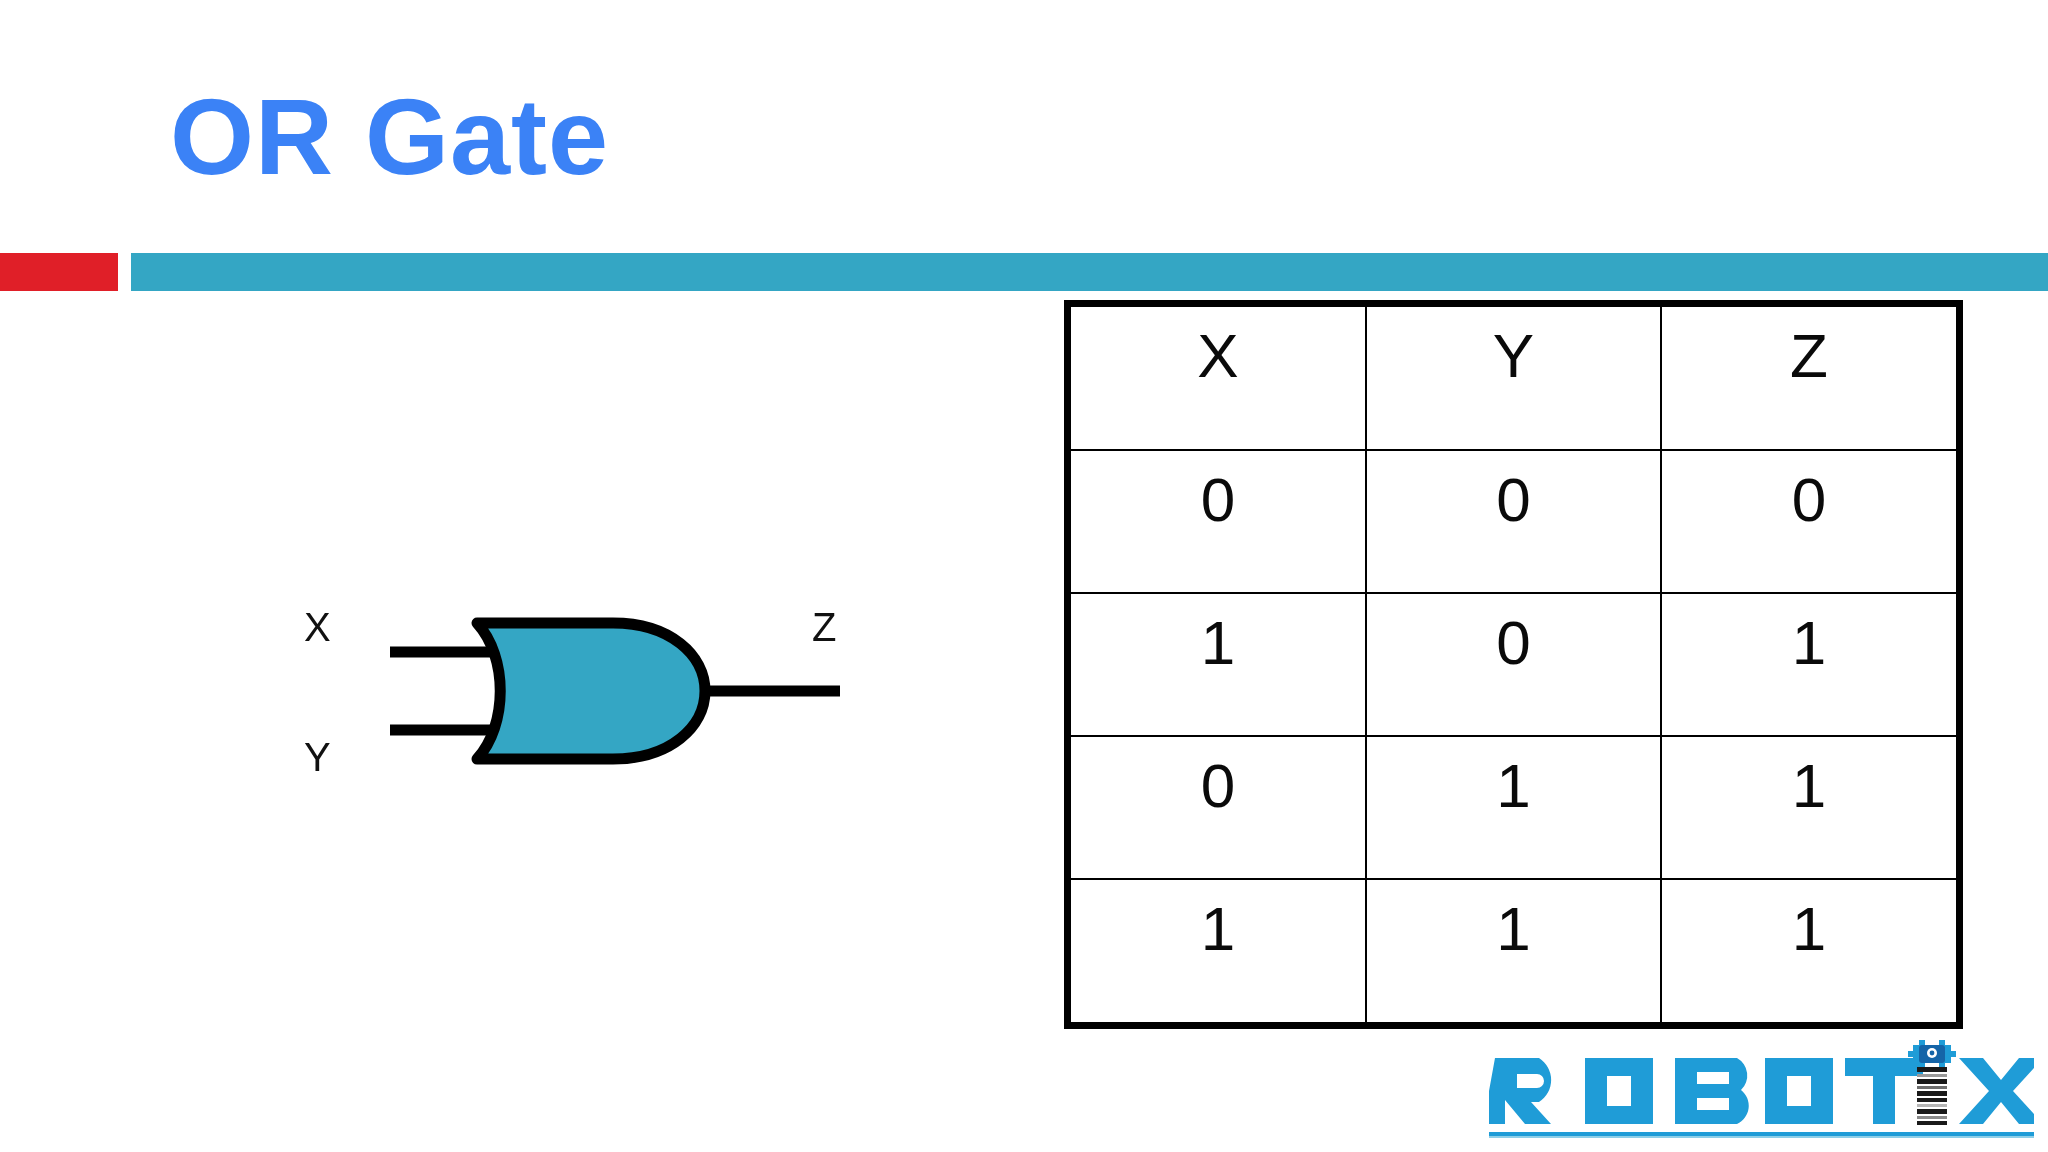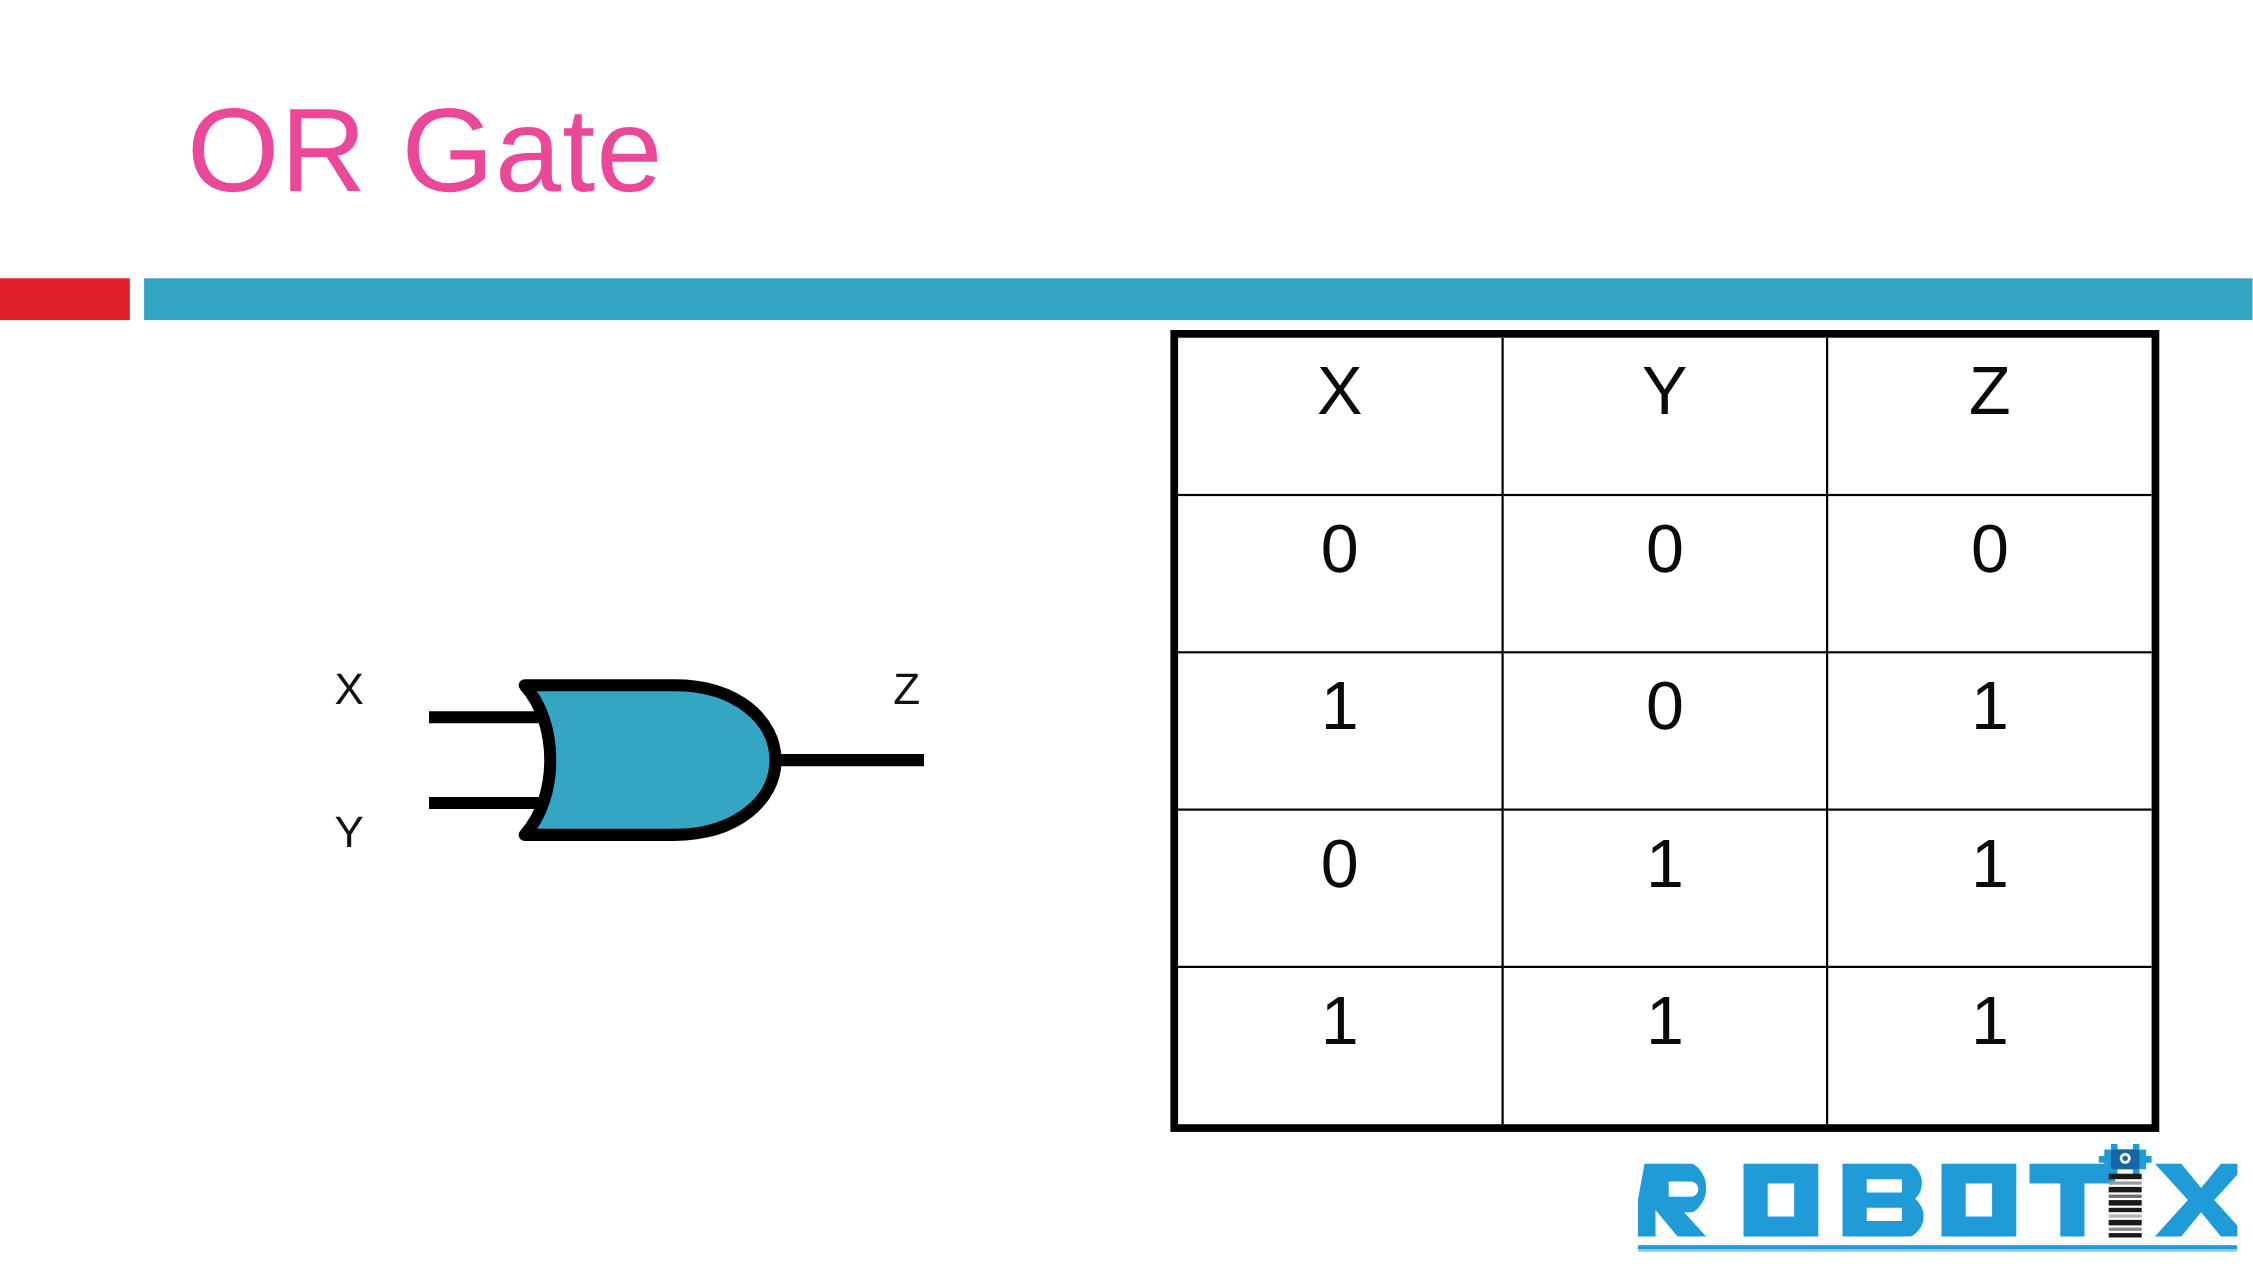--- a/index.html
+++ b/index.html
@@ -18,23 +18,23 @@
     background: #ffffff;
     overflow: hidden;
   }
 
   
   #slide-title {
     position: absolute;
     left: 170px;
     top: 78px;
     font-size: 108px;
-    font-weight: 400;
+    font-weight: 700;
     letter-spacing: 1px;
-    color: #ec4899;
+    color: #3b82f6;
     line-height: 1.1;
     white-space: nowrap;
   }
 
   
   #accent-bar-red {
     position: absolute;
     left: 0px;
     top: 253px;
     width: 118px;

